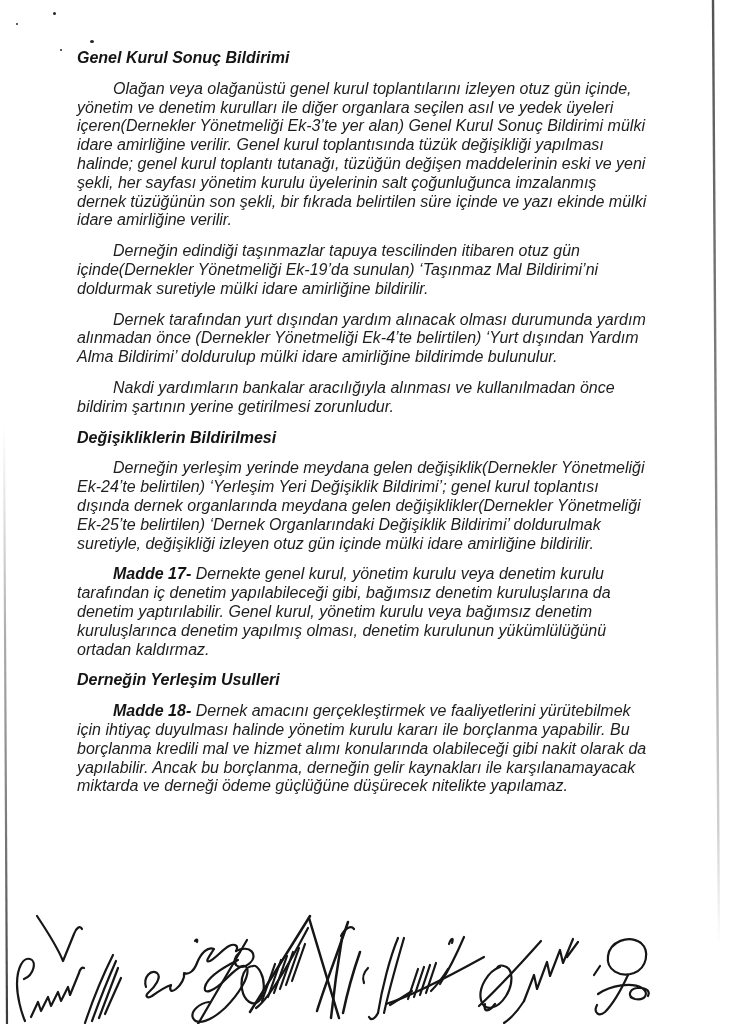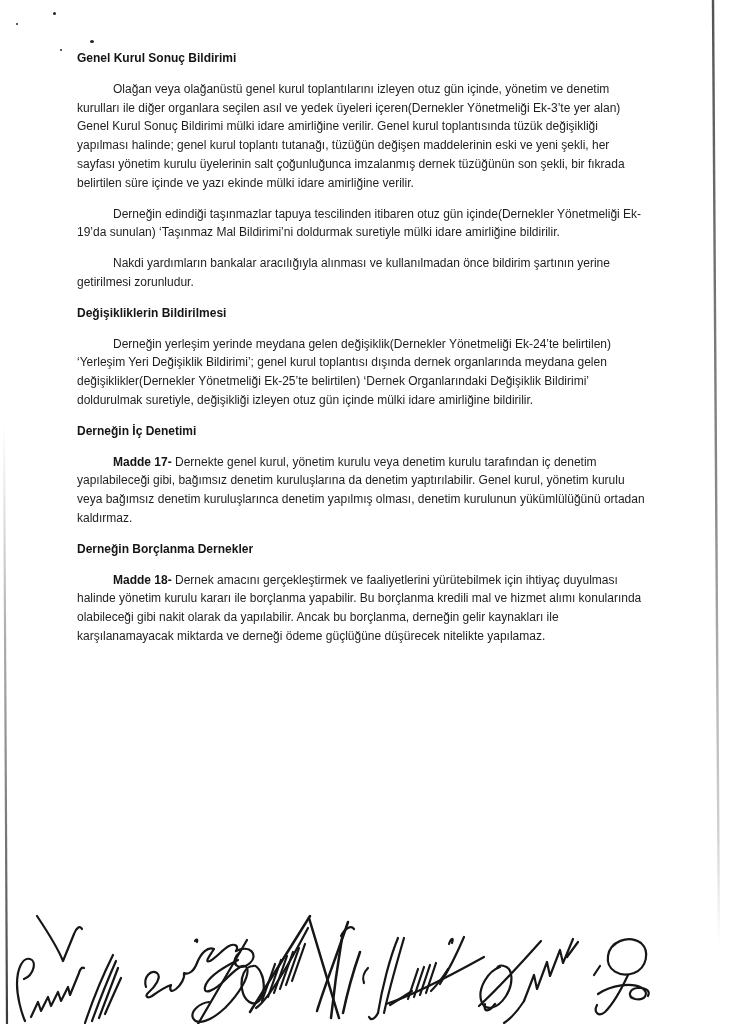--- a/index.html
+++ b/index.html
@@ -16,22 +16,23 @@
     position: absolute;
     left: 77px; top: 49px;
     width: 572px;
     color: #1e1e1e;
     font-size: 11px;
     line-height: 18.8px;
     letter-spacing: 0;
   }
   .doc p, .doc h2 {
     margin: 0 0 12px 0;
-    font-size: 12px;
+    font-size: 16px;
     line-height: 18.8px;
+    font-style: italic;
   }
   .doc h2 { font-weight: 700; color: #141414; }
   .h-main { margin-left: 11px; }
   .h-sub  { margin-left: 45px; }
   .para   { text-indent: 36px; }
   .lead   { font-weight: 700; color: #141414; }
   .sig-layer { position: absolute; left: 0; top: 0; width: 729px; height: 1024px; pointer-events: none; }
   .speck { position: absolute; background: #262626; border-radius: 50%; }
   .speck.s1 { left: 53px; top: 12px;  width: 3px; height: 3px; }
   .speck.s2 { left: 16px; top: 23px;  width: 2px; height: 2px; }
@@ -48,29 +49,29 @@
 <div class="speck s3"></div>
 <div class="speck s4"></div>
 
 <div class="doc">
 
   <h2 class="h-main">Genel Kurul Sonuç Bildirimi</h2>
   <p class="para"><span>Olağan veya olağanüstü genel kurul toplantılarını izleyen otuz gün içinde, yönetim ve denetim kurulları ile diğer organlara seçilen asıl ve yedek üyeleri içeren(Dernekler Yönetmeliği Ek-3’te yer alan) Genel Kurul Sonuç Bildirimi mülki idare amirliğine verilir. Genel kurul toplantısında tüzük değişikliği yapılması halinde; genel kurul toplantı tutanağı, tüzüğün değişen maddelerinin eski ve yeni şekli, her sayfası yönetim kurulu üyelerinin salt çoğunluğunca imzalanmış dernek tüzüğünün son şekli, bir fıkrada belirtilen süre içinde ve yazı ekinde mülki idare amirliğine verilir.</span></p>
 
   <p class="para"><span>Derneğin edindiği taşınmazlar tapuya tescilinden itibaren otuz gün içinde(Dernekler Yönetmeliği Ek-19’da sunulan) ‘Taşınmaz Mal Bildirimi’ni doldurmak suretiyle mülki idare amirliğine bildirilir.</span></p>
 
+  <p class="para"><span>Dernek tarafından yurt dışından yardım alınacak olması durumunda yardım alınmadan önce (Dernekler Yönetmeliği Ek-4’te belirtilen) ‘Yurt dışından Yardım Alma Bildirimi’ doldurulup mülki idare amirliğine bildirimde bulunulur.</span></p>
   <p class="para"><span>Nakdi yardımların bankalar aracılığıyla alınması ve kullanılmadan önce bildirim şartının yerine getirilmesi zorunludur.</span></p>
 
   <h2 class="h-sub">Değişikliklerin Bildirilmesi</h2>
   <p class="para"><span>Derneğin yerleşim yerinde meydana gelen değişiklik(Dernekler Yönetmeliği Ek-24’te belirtilen) ‘Yerleşim Yeri Değişiklik Bildirimi’; genel kurul toplantısı dışında dernek organlarında meydana gelen değişiklikler(Dernekler Yönetmeliği Ek-25’te belirtilen) ‘Dernek Organlarındaki Değişiklik Bildirimi’ doldurulmak suretiyle, değişikliği izleyen otuz gün içinde mülki idare amirliğine bildirilir.</span></p>
 
-  <h2 class="h-sub">Derneğin İç Denetimi</h2>
   <p class="para"><span class="lead">Madde 17- </span><span>Dernekte genel kurul, yönetim kurulu veya denetim kurulu tarafından iç denetim yapılabileceği gibi, bağımsız denetim kuruluşlarına da denetim yaptırılabilir. Genel kurul, yönetim kurulu veya bağımsız denetim kuruluşlarınca denetim yapılmış olması, denetim kurulunun yükümlülüğünü ortadan kaldırmaz.</span></p>
 
-  <h2 class="h-sub">Derneğin Borçlanma Dernekler</h2>
+  <h2 class="h-sub">Derneğin Yerleşim Usulleri</h2>
   <p class="para"><span class="lead">Madde 18- </span><span>Dernek amacını gerçekleştirmek ve faaliyetlerini yürütebilmek için ihtiyaç duyulması halinde yönetim kurulu kararı ile borçlanma yapabilir. Bu borçlanma kredili mal ve hizmet alımı konularında olabileceği gibi nakit olarak da yapılabilir. Ancak bu borçlanma, derneğin gelir kaynakları ile karşılanamayacak miktarda ve derneği ödeme güçlüğüne düşürecek nitelikte yapılamaz.</span></p>
 
 </div>
 
 <svg class="sig-layer" viewBox="0 0 729 1024" xmlns="http://www.w3.org/2000/svg">
   <defs>
     <linearGradient id="fadeR" gradientUnits="userSpaceOnUse" x1="713" y1="0" x2="719" y2="945">
       <stop offset="0" stop-color="#4a4a4a" stop-opacity="0.95"></stop>
       <stop offset="0.55" stop-color="#6f6f6f" stop-opacity="0.8"></stop>
       <stop offset="0.88" stop-color="#9a9a9a" stop-opacity="0.45"></stop>

